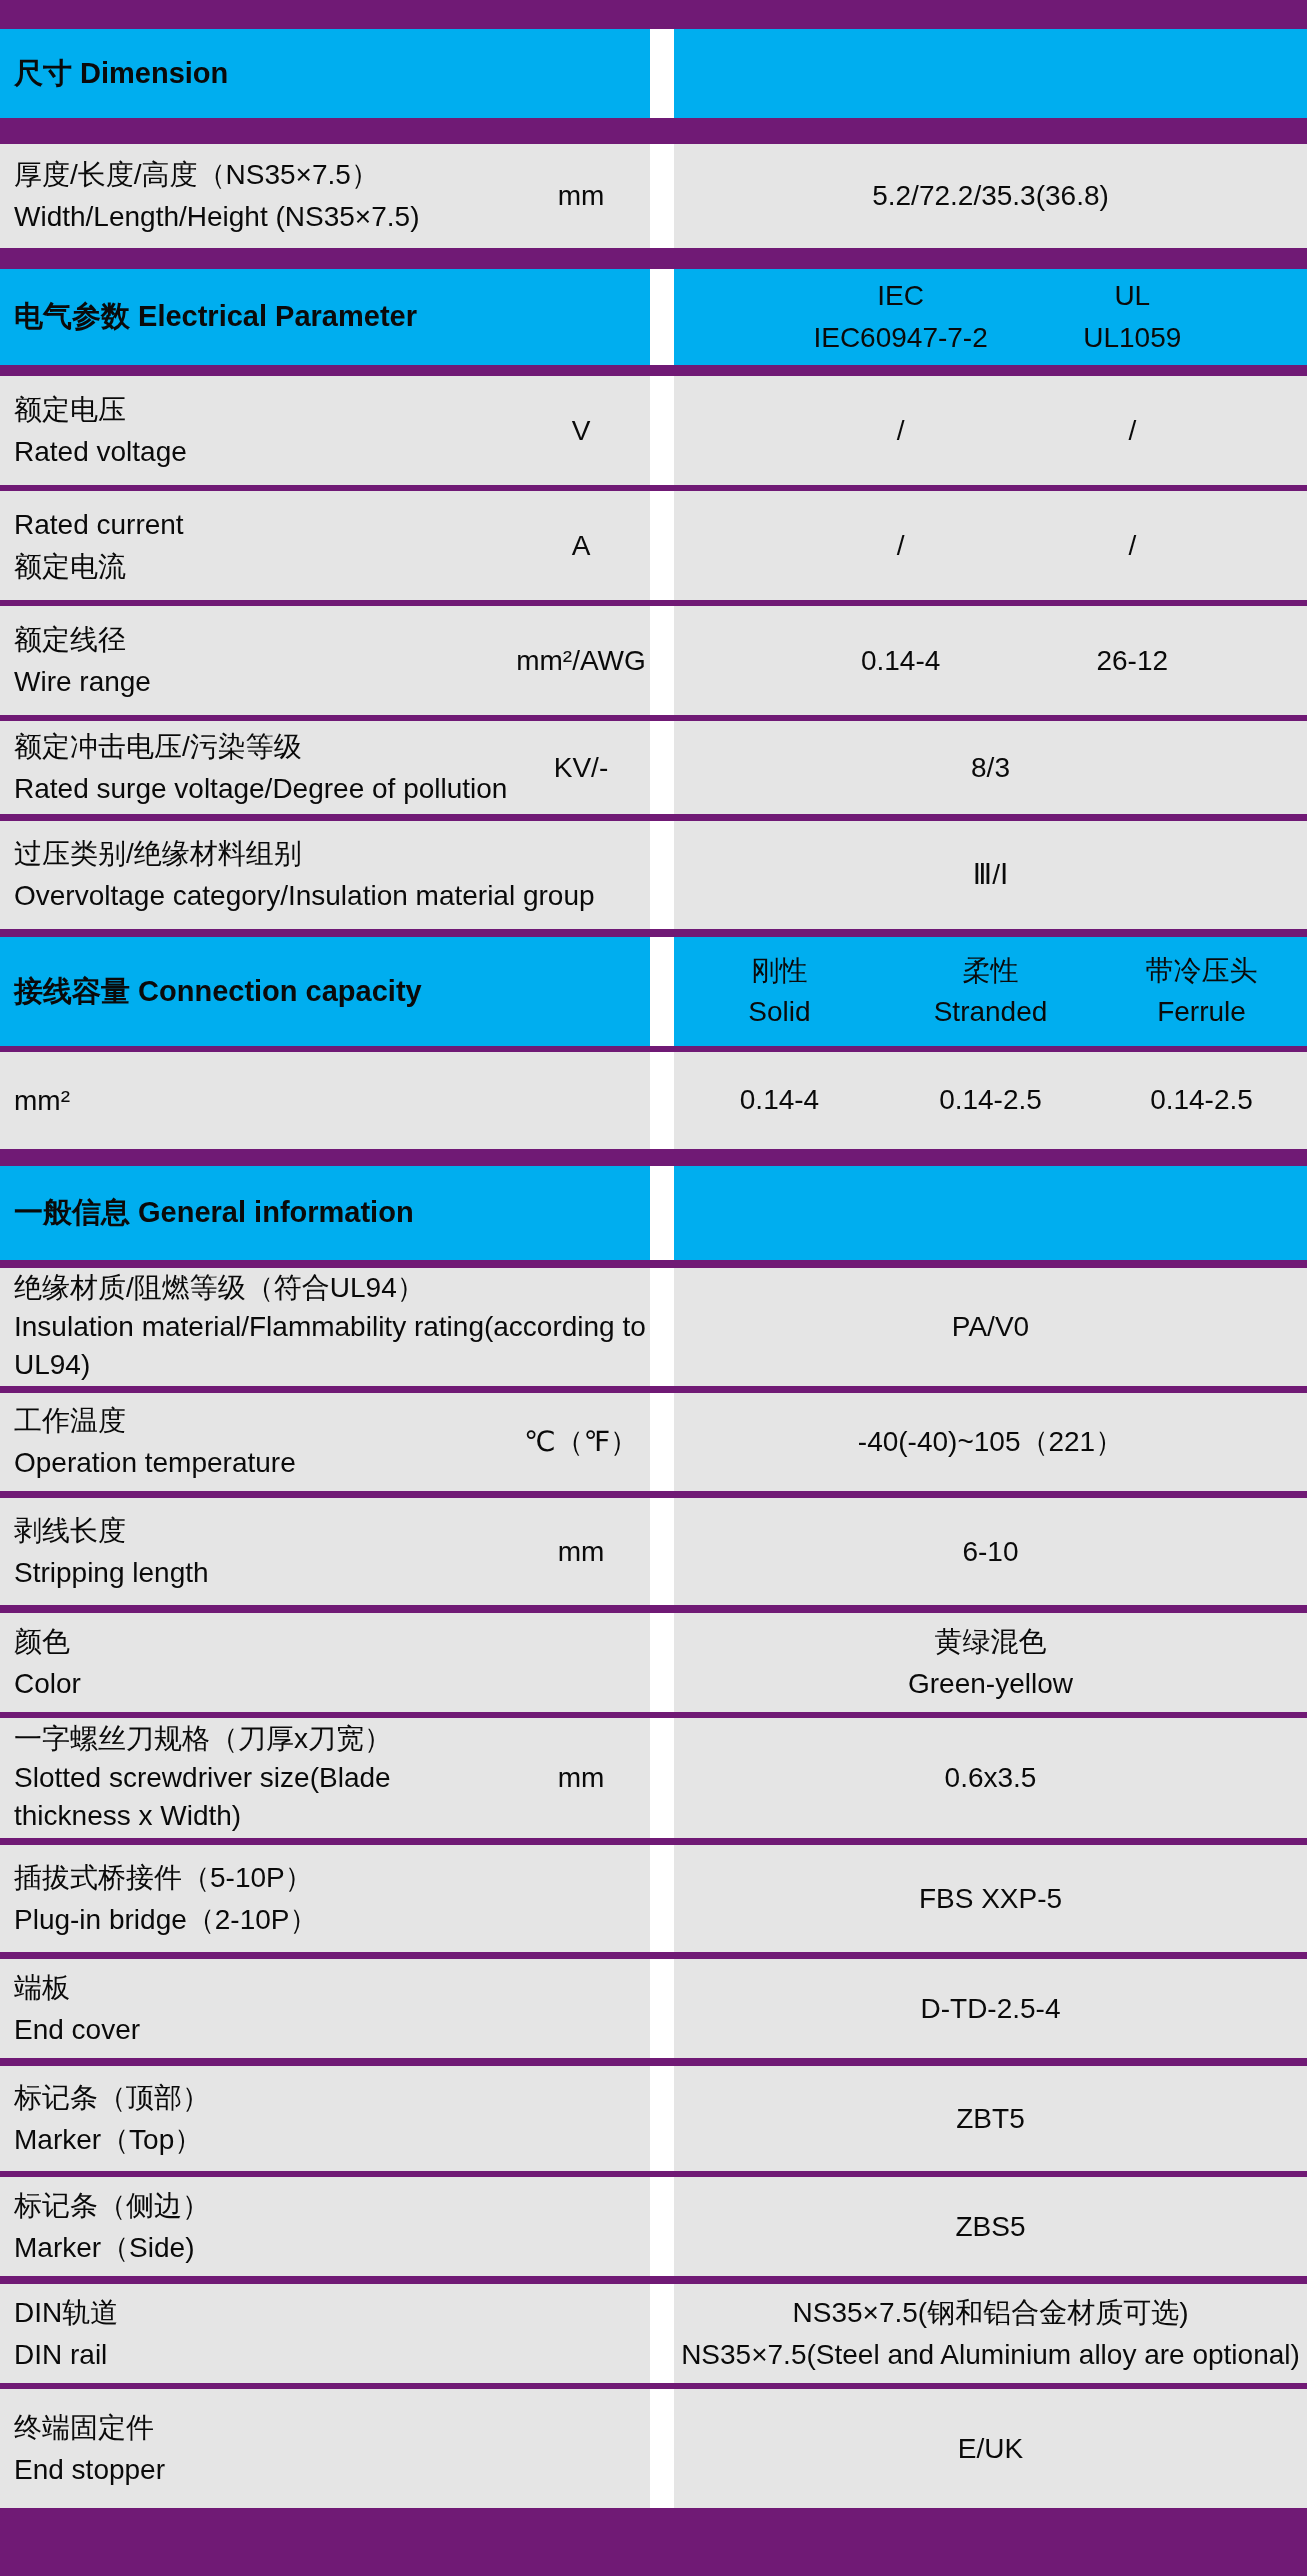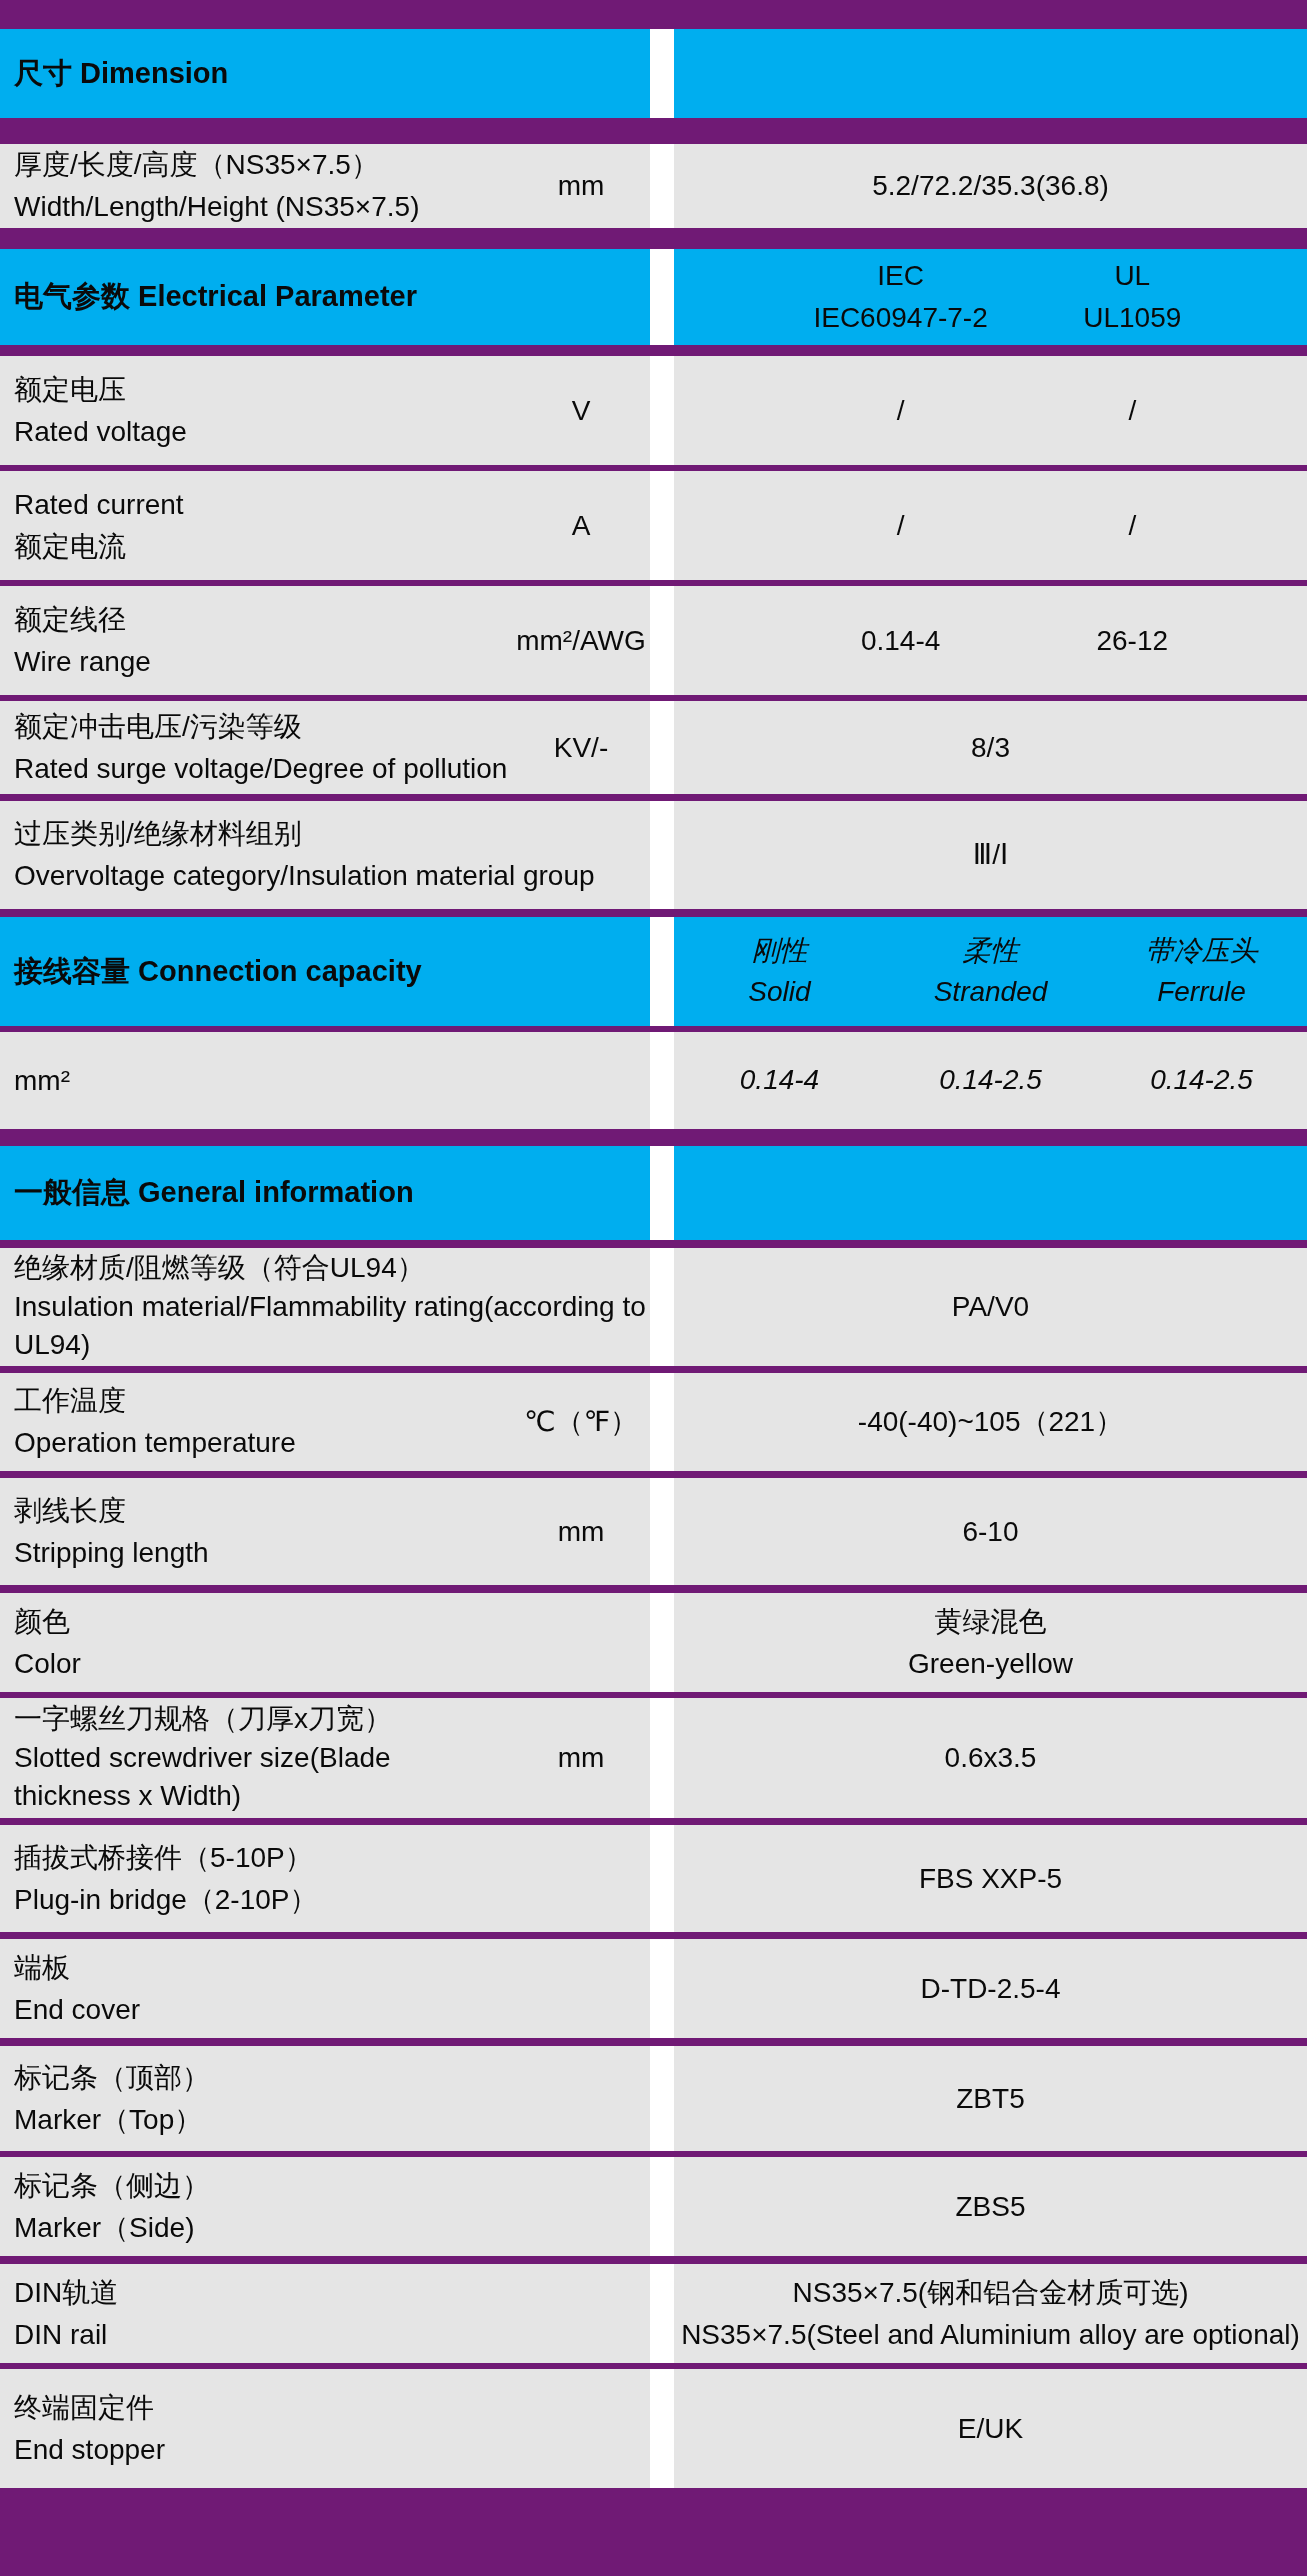--- a/index.html
+++ b/index.html
@@ -37,36 +37,36 @@
   }
   .brk { word-break:break-all; }
   .hdr-label {
     padding-left:14px;
     font-size:29px; font-weight:bold;
   }
   .val { font-size:28px; text-align:center; line-height:1.5; }
   .pos2a { position:absolute; left:35.8%; top:50%; transform:translate(-50%,-50%); }
   .pos2b { position:absolute; left:72.4%; top:50%; transform:translate(-50%,-50%); }
   .stdcol { text-align:center; font-size:28px; line-height:1.5; }
-  .col3 { flex:1; text-align:center; font-size:28px; line-height:1.45;font-style:italic; }
+  .col3 { flex:1; text-align:center; font-size:28px; line-height:1.45; }
 </style>
 </head>
 <body>
 
 <div class="page">
 
   <div class="row" style="height:89px;margin-bottom:26px">
     <div class="cell-l blue">
       <div class="hdr-label">尺寸 Dimension</div>
     </div>
     <div class="colgap"></div>
     <div class="cell-r blue"></div>
   </div>
 
-  <div class="row" style="height:84px;margin-bottom:21px">
+  <div class="row" style="height:104px;margin-bottom:21px">
     <div class="cell-l gray">
       <div class="label">
         <div>厚度/长度/高度（NS35×7.5）</div>
         <div>Width/Length/Height (NS35×7.5)</div>
       </div>
       <div class="unit">mm</div>
     </div>
     <div class="colgap"></div>
     <div class="cell-r gray">
       <div class="val">5.2/72.2/35.3(36.8)</div>

